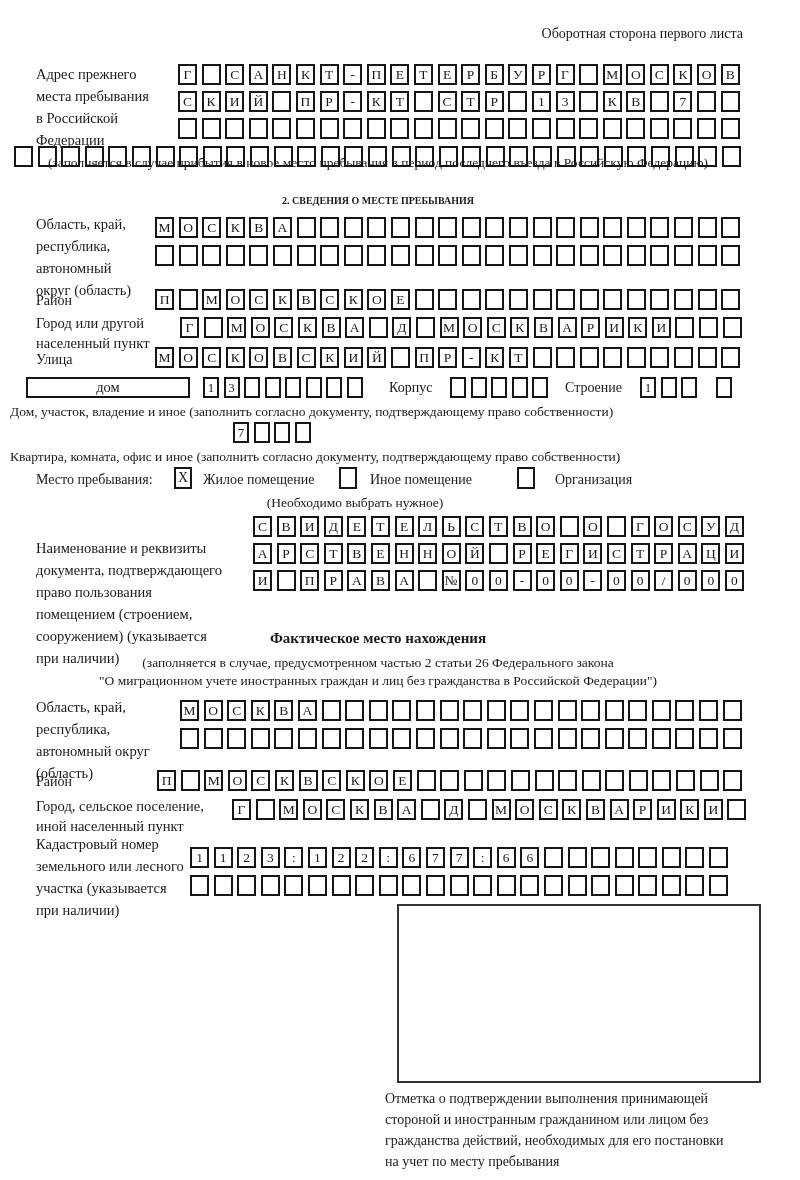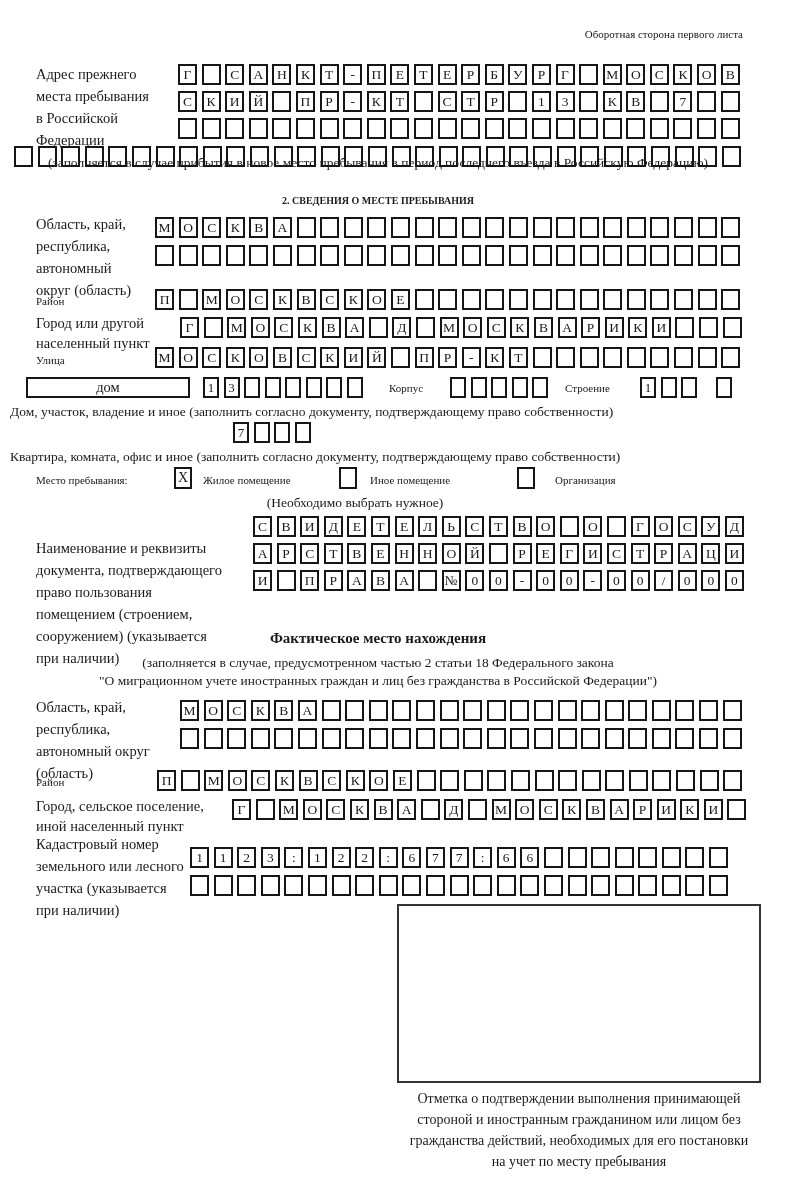--- a/index.html
+++ b/index.html
@@ -4,21 +4,21 @@
 <style>
   html,body{margin:0;padding:0;background:#ffffff;}
   .form{
     position:relative;
     width:800px;height:1180px;
     background:#ffffff;
     font-family:"Liberation Serif","DejaVu Serif",serif;
     color:#1a1a1a;
     overflow:hidden;
   }
-  .txt{position:absolute;font-size:11px;line-height:20px;white-space:nowrap;}
+  .txt{position:absolute;font-size:14px;line-height:20px;white-space:nowrap;}
   .small{font-size:13.5px;}
   .center{left:0;width:756px;text-align:center;white-space:nowrap;}
   .bold{font-weight:bold;}
   .lbl{position:absolute;font-size:14.5px;line-height:22px;}
   .lbl.lh20{line-height:20px;}
   
   .cellrow{
     position:absolute;display:flex;gap:4.6px;
   }
   .cellrow .c{
@@ -34,21 +34,21 @@
     position:absolute;box-sizing:border-box;height:21px;
     border:2px solid #161616;display:flex;align-items:center;justify-content:center;
     font-size:14.5px;background:#fff;
   }
   .bigbox{
     position:absolute;left:397px;top:904px;width:364px;height:179px;
     box-sizing:border-box;border:2px solid #333;background:#fff;
   }
   .marknote{
     position:absolute;left:385px;top:1088px;width:388px;
-    text-align:center;font-size:14px;line-height:21px;
+    text-align:left;font-size:14px;line-height:21px;
   }
 </style>
 </head>
 <body>
 
 <div class="form">
 
   <div class="txt" style="top:24px;right:57px;">Оборотная сторона первого листа</div>
 
   <div class="lbl" style="left:36px;top:63px;">
@@ -447,21 +447,21 @@
       <span class="c">-</span>
       <span class="c">0</span>
       <span class="c">0</span>
       <span class="c">/</span>
       <span class="c">0</span>
       <span class="c">0</span>
       <span class="c">0</span>
     </div>
 
   <div class="txt bold center" style="top:628px;font-size:15px;">Фактическое место нахождения</div>
-  <div class="txt small center" style="top:653px;">(заполняется в случае, предусмотренном частью 2 статьи 18 Федерального закона</div>
+  <div class="txt small center" style="top:653px;">(заполняется в случае, предусмотренном частью 2 статьи 26 Федерального закона</div>
   <div class="txt small center" style="top:671px;">"О миграционном учете иностранных граждан и лиц без гражданства в Российской Федерации")</div>
 
   <div class="lbl" style="left:36px;top:696px;">
     <div>Область, край,</div>
     <div>республика,</div>
     <div>автономный округ</div>
     <div>(область)</div>
   </div>
   <div class="cellrow" style="left:180px;top:700px;">
       <span class="c">М</span>

